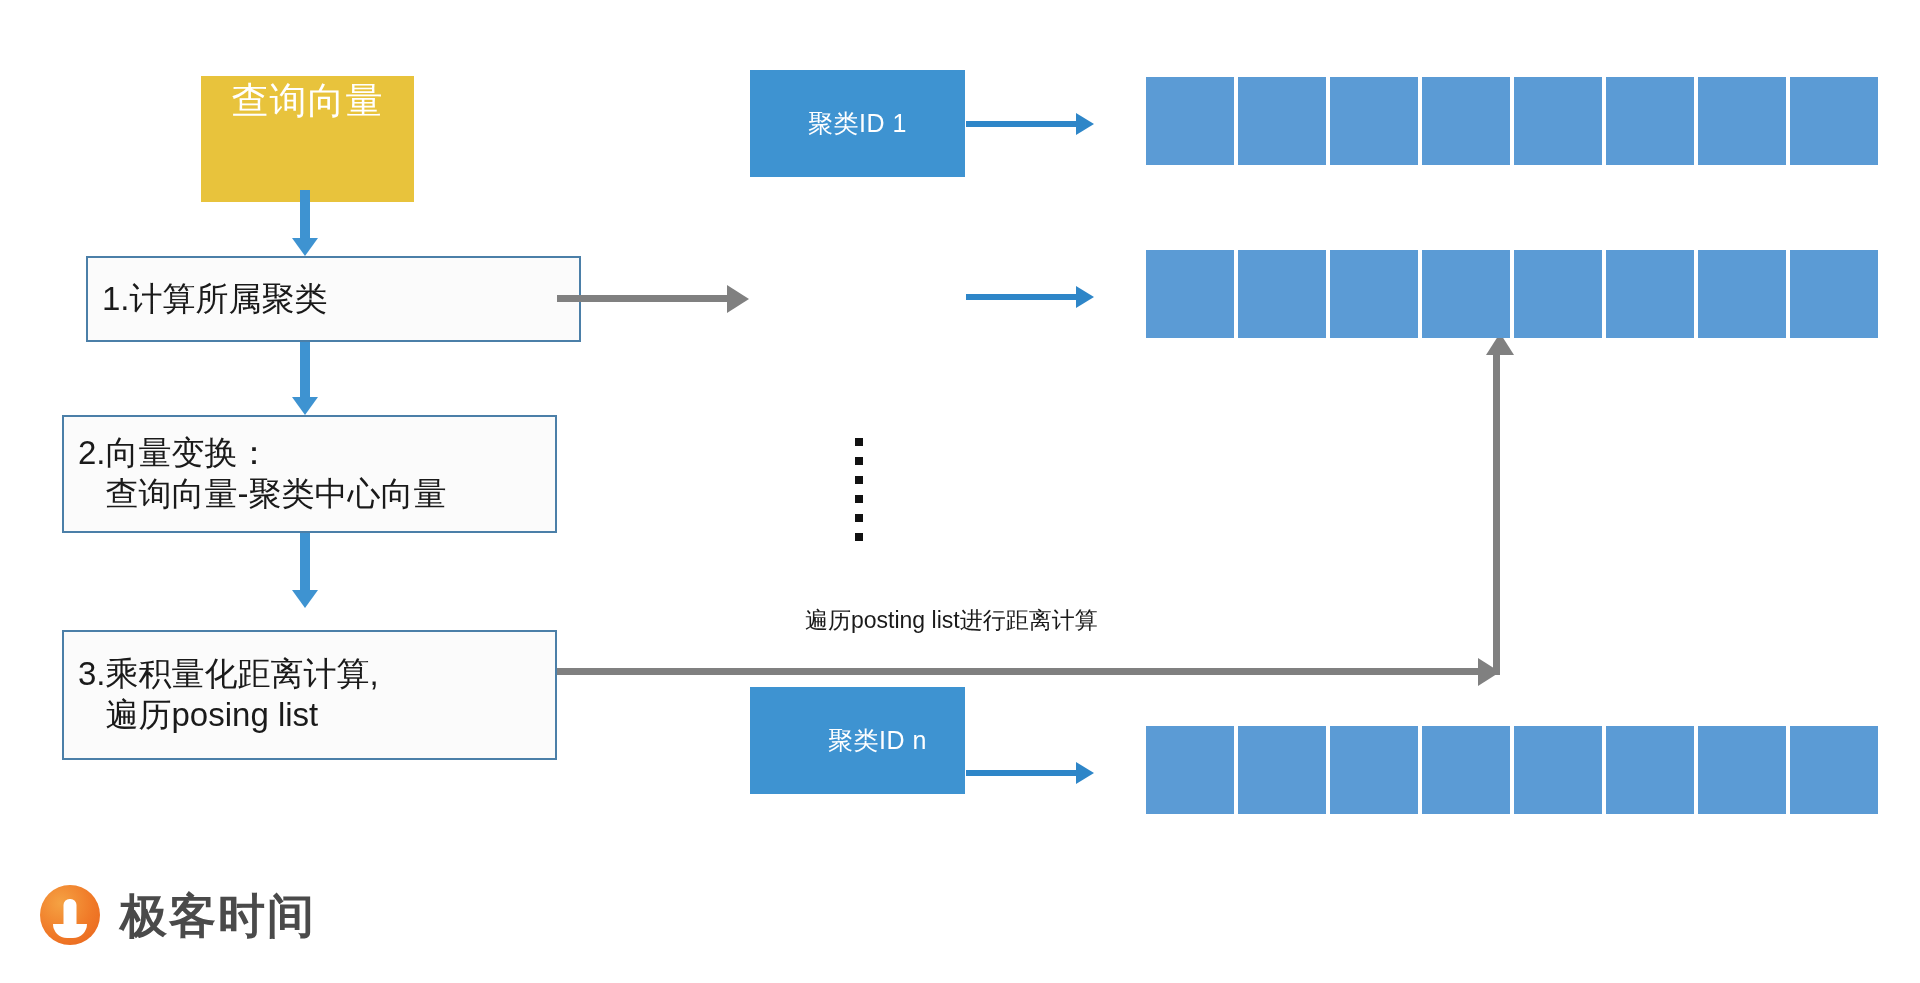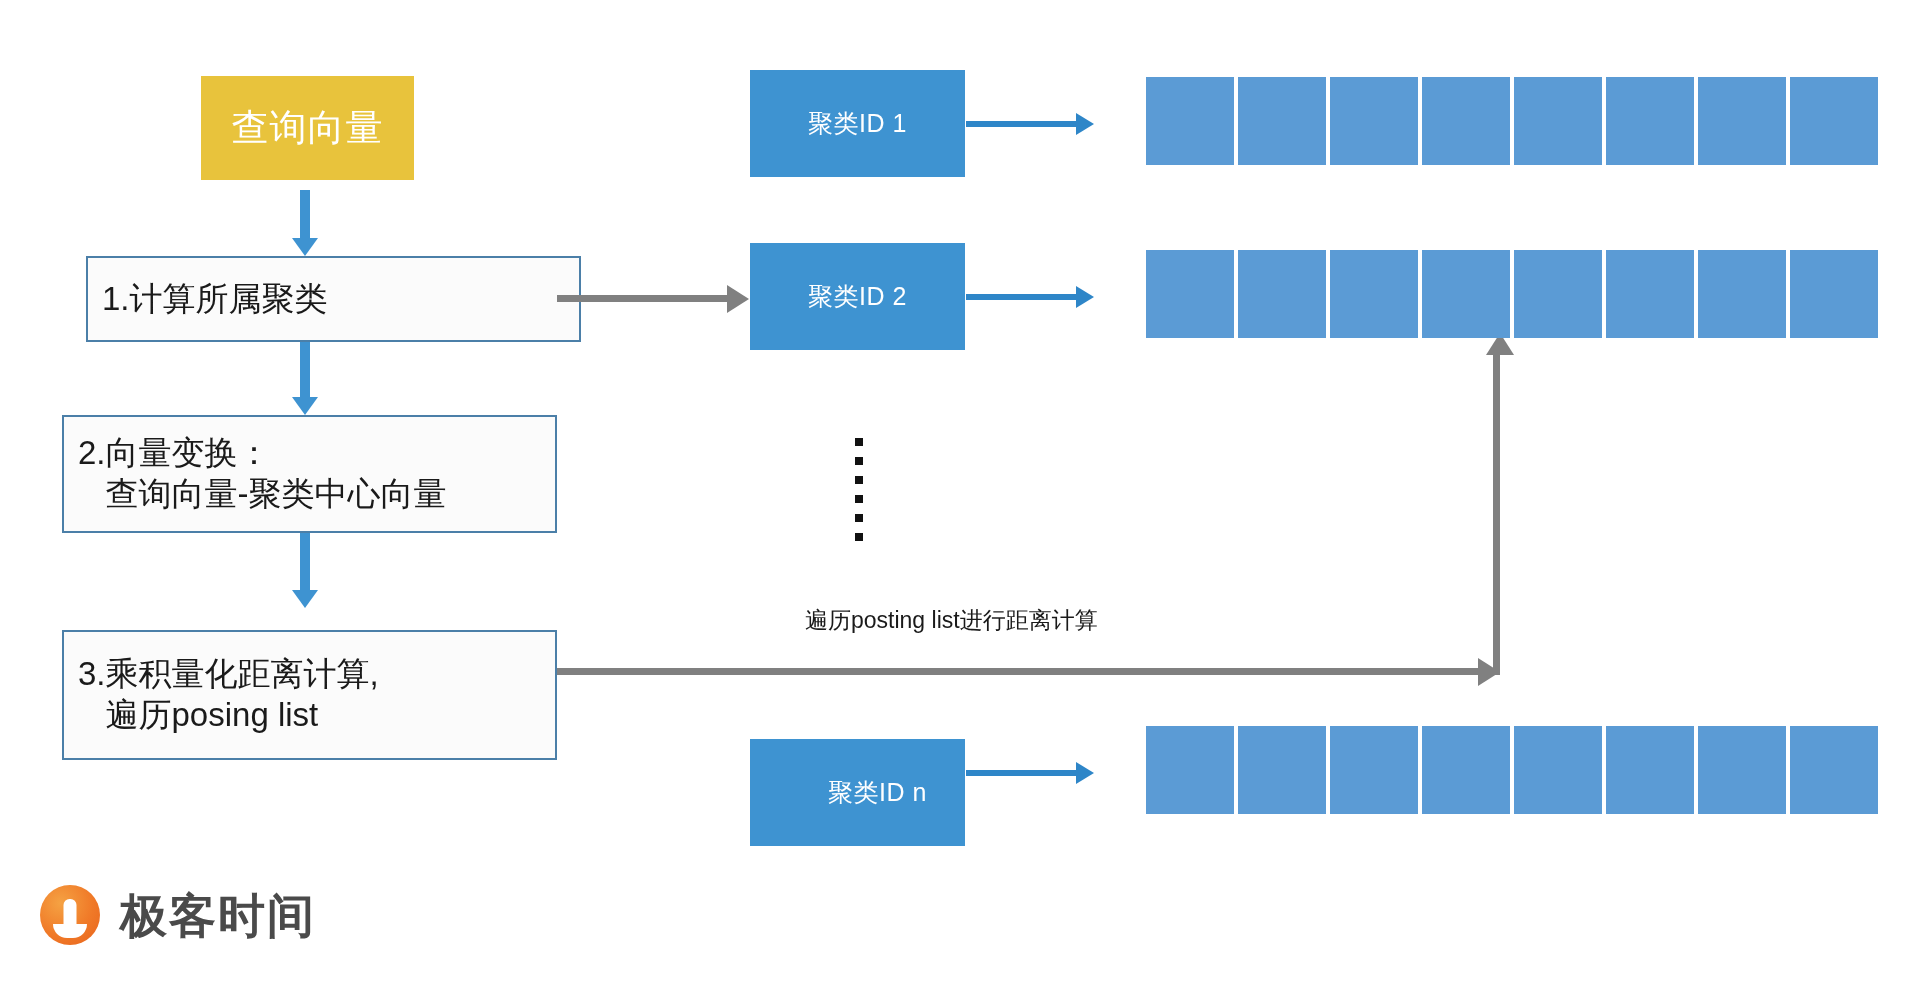--- a/index.html
+++ b/index.html
@@ -17,24 +17,23 @@
     background: #ffffff;
     overflow: hidden;
   }
 
   
   .query-box {
     position: absolute;
     left: 201px;
     top: 76px;
     width: 213px;
-    height: 104px;
+    height: 126px;
     background: #E8C33C;
     display: flex;
-    align-items: center;
     justify-content: center;
     color: #ffffff;
     font-size: 37px;
     letter-spacing: 1px;
     box-sizing: border-box;
   }
 
   .step-box {
     position: absolute;
     background: #FBFBFB;
@@ -119,21 +118,21 @@
     display: flex;
     align-items: center;
     justify-content: center;
     color: #ffffff;
     font-size: 25px;
     letter-spacing: 0.5px;
     box-sizing: border-box;
   }
   #cl1 { left: 750px; top: 70px;  }
   #cl2 { left: 750px; top: 243px; }
-  #cln { left: 750px; top: 739px; padding-left: 40px; }
+  #cln { left: 750px; top: 687px; padding-left: 40px; }
 
   
   .b-arrow-h {
     position: absolute;
     height: 6px;
     background: #2E86C8;
   }
   .b-arrow-head {
     position: absolute;
     width: 0; height: 0;
@@ -282,23 +281,20 @@
       <div class="posting-cell"></div>
       <div class="posting-cell"></div>
       <div class="posting-cell"></div>
       <div class="posting-cell"></div>
       <div class="posting-cell"></div>
       <div class="posting-cell"></div>
       <div class="posting-cell"></div>
       <div class="posting-cell"></div>
     </div>
 
-  <div class="cluster-box" id="cl2">
-    <span>聚类ID 2</span>
-  </div>
   <div class="b-arrow-h" id="ba2"></div>
   <div class="b-arrow-head" id="bh2"></div>
   <div class="posting-row" id="row2">
       <div class="posting-cell"></div>
       <div class="posting-cell"></div>
       <div class="posting-cell"></div>
       <div class="posting-cell"></div>
       <div class="posting-cell"></div>
       <div class="posting-cell"></div>
       <div class="posting-cell"></div>

